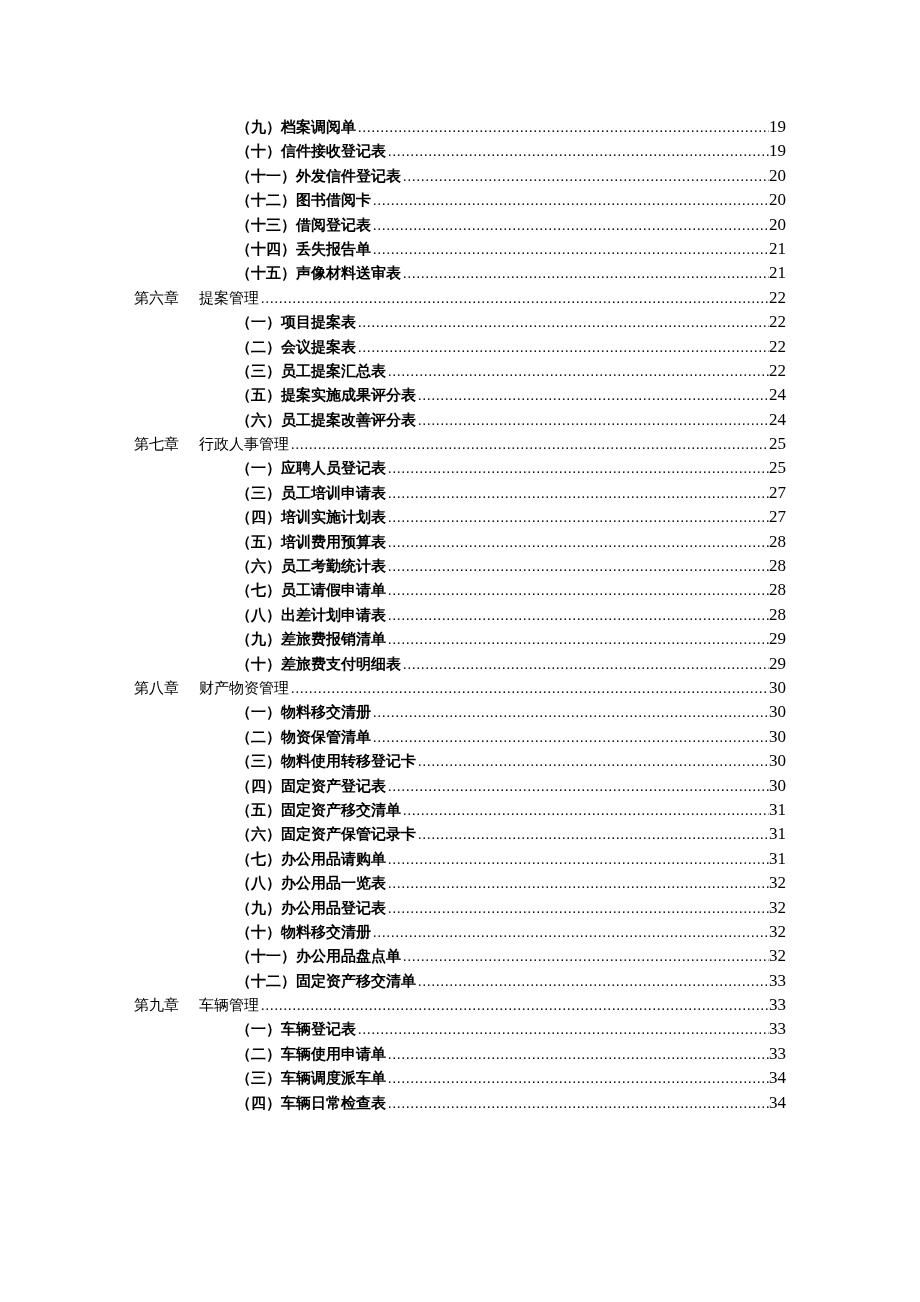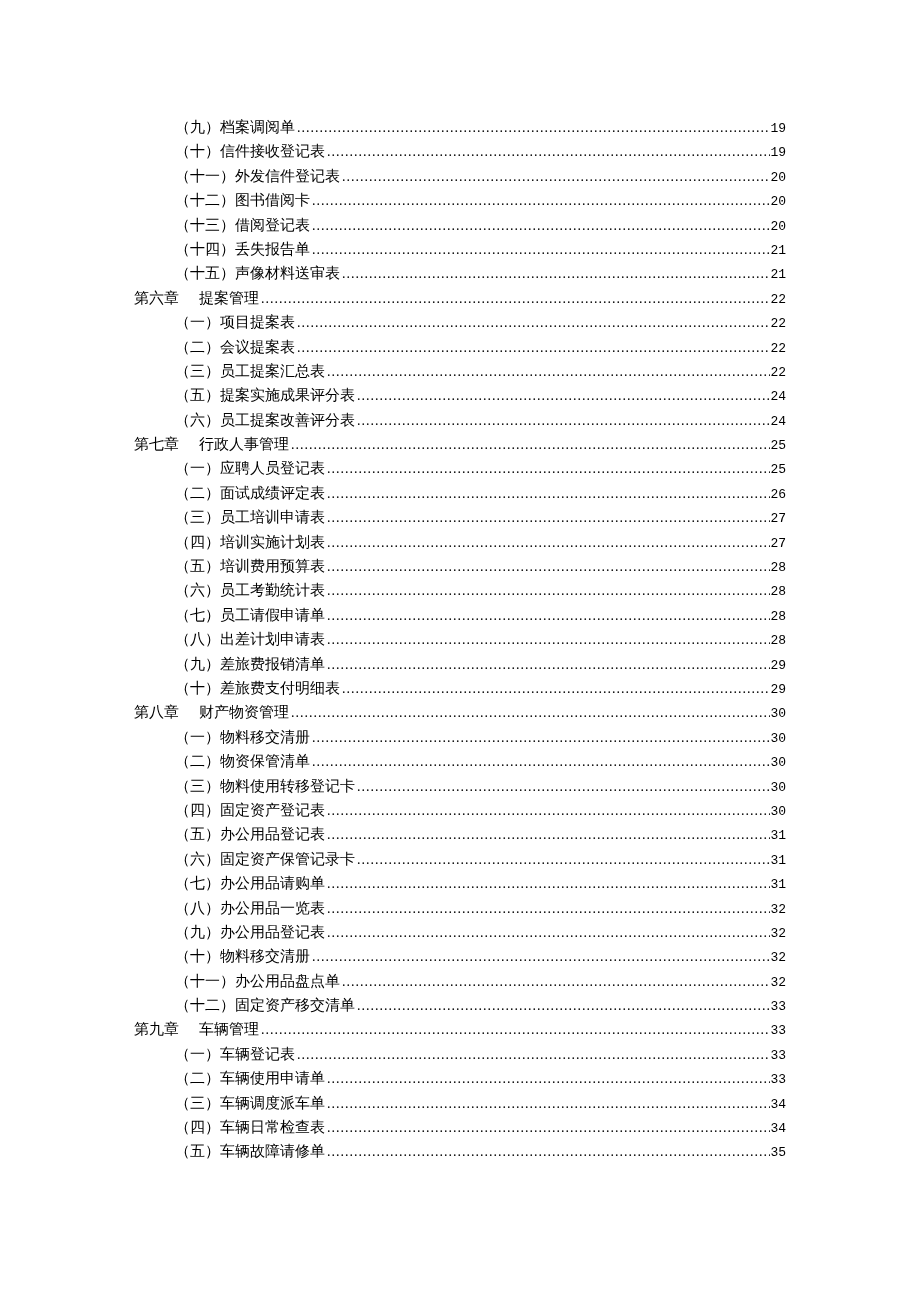--- a/index.html
+++ b/index.html
@@ -14,34 +14,34 @@
     }
     .toc { width: 100%; }
     .row {
       display: flex;
       align-items: baseline;
       white-space: nowrap;
       line-height: 24.4px;
       height: 24.4px;
     }
     .row.chapter .label { margin-left: 0; justify-content: space-between; }
-    .row.sub .label { margin-left: 41px; }
+    .row.sub .label { margin-left: 102px; font-weight: bold; }
     .label { flex-shrink: 0; }
     .dots {
       flex: 1;
       overflow: hidden;
       letter-spacing: 1px;
       font-size: 14px;
       color: #000;
       padding: 0 2px;
     }
     .dots::before {
       content: "..........................................................................................................................................................................................";
     }
-    .page { flex-shrink: 0; font-size: 13px; font-family: Liberation Mono, monospace; }
+    .page { flex-shrink: 0; font-size: 17px; }
     .ch-label { display: inline-flex; }
     .ch-num { display: inline-block; width: 65px; }
   </style>
 </head>
 <body>
 
 <div class="toc" id="toc-root">
     <div class="row sub">
       <span class="label">（九）档案调阅单</span>
       <span class="dots"></span>
@@ -117,25 +117,20 @@
       </span>
       <span class="dots"></span>
       <span class="page">25</span>
     </div>
     <div class="row sub">
       <span class="label">（一）应聘人员登记表</span>
       <span class="dots"></span>
       <span class="page">25</span>
     </div>
     <div class="row sub">
-      <span class="label">（二）面试成绩评定表</span>
-      <span class="dots"></span>
-      <span class="page">26</span>
-    </div>
-    <div class="row sub">
       <span class="label">（三）员工培训申请表</span>
       <span class="dots"></span>
       <span class="page">27</span>
     </div>
     <div class="row sub">
       <span class="label">（四）培训实施计划表</span>
       <span class="dots"></span>
       <span class="page">27</span>
     </div>
     <div class="row sub">
@@ -190,21 +185,21 @@
       <span class="label">（三）物料使用转移登记卡</span>
       <span class="dots"></span>
       <span class="page">30</span>
     </div>
     <div class="row sub">
       <span class="label">（四）固定资产登记表</span>
       <span class="dots"></span>
       <span class="page">30</span>
     </div>
     <div class="row sub">
-      <span class="label">（五）办公用品登记表</span>
+      <span class="label">（五）固定资产移交清单</span>
       <span class="dots"></span>
       <span class="page">31</span>
     </div>
     <div class="row sub">
       <span class="label">（六）固定资产保管记录卡</span>
       <span class="dots"></span>
       <span class="page">31</span>
     </div>
     <div class="row sub">
       <span class="label">（七）办公用品请购单</span>
@@ -256,19 +251,14 @@
     </div>
     <div class="row sub">
       <span class="label">（三）车辆调度派车单</span>
       <span class="dots"></span>
       <span class="page">34</span>
     </div>
     <div class="row sub">
       <span class="label">（四）车辆日常检查表</span>
       <span class="dots"></span>
       <span class="page">34</span>
-    </div>
-    <div class="row sub">
-      <span class="label">（五）车辆故障请修单</span>
-      <span class="dots"></span>
-      <span class="page">35</span>
     </div>
   </div>
 
 </body></html>

